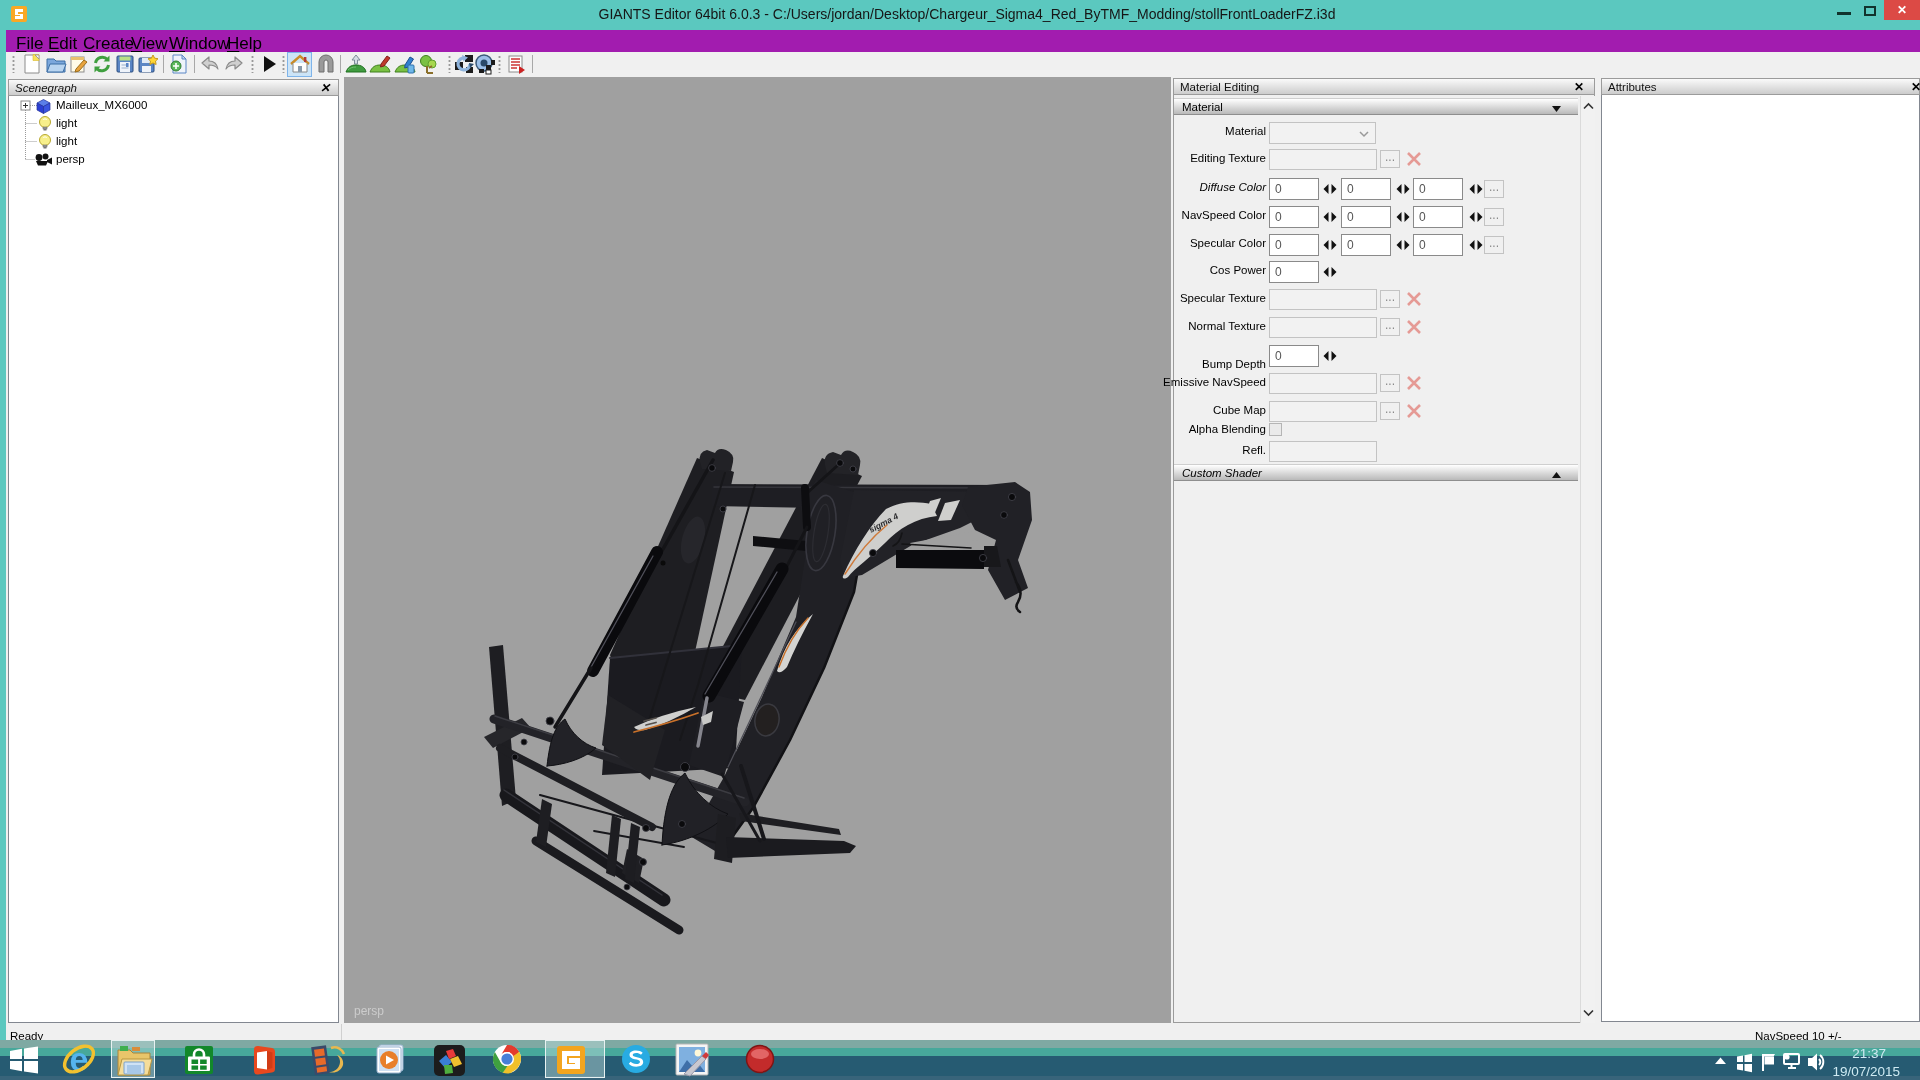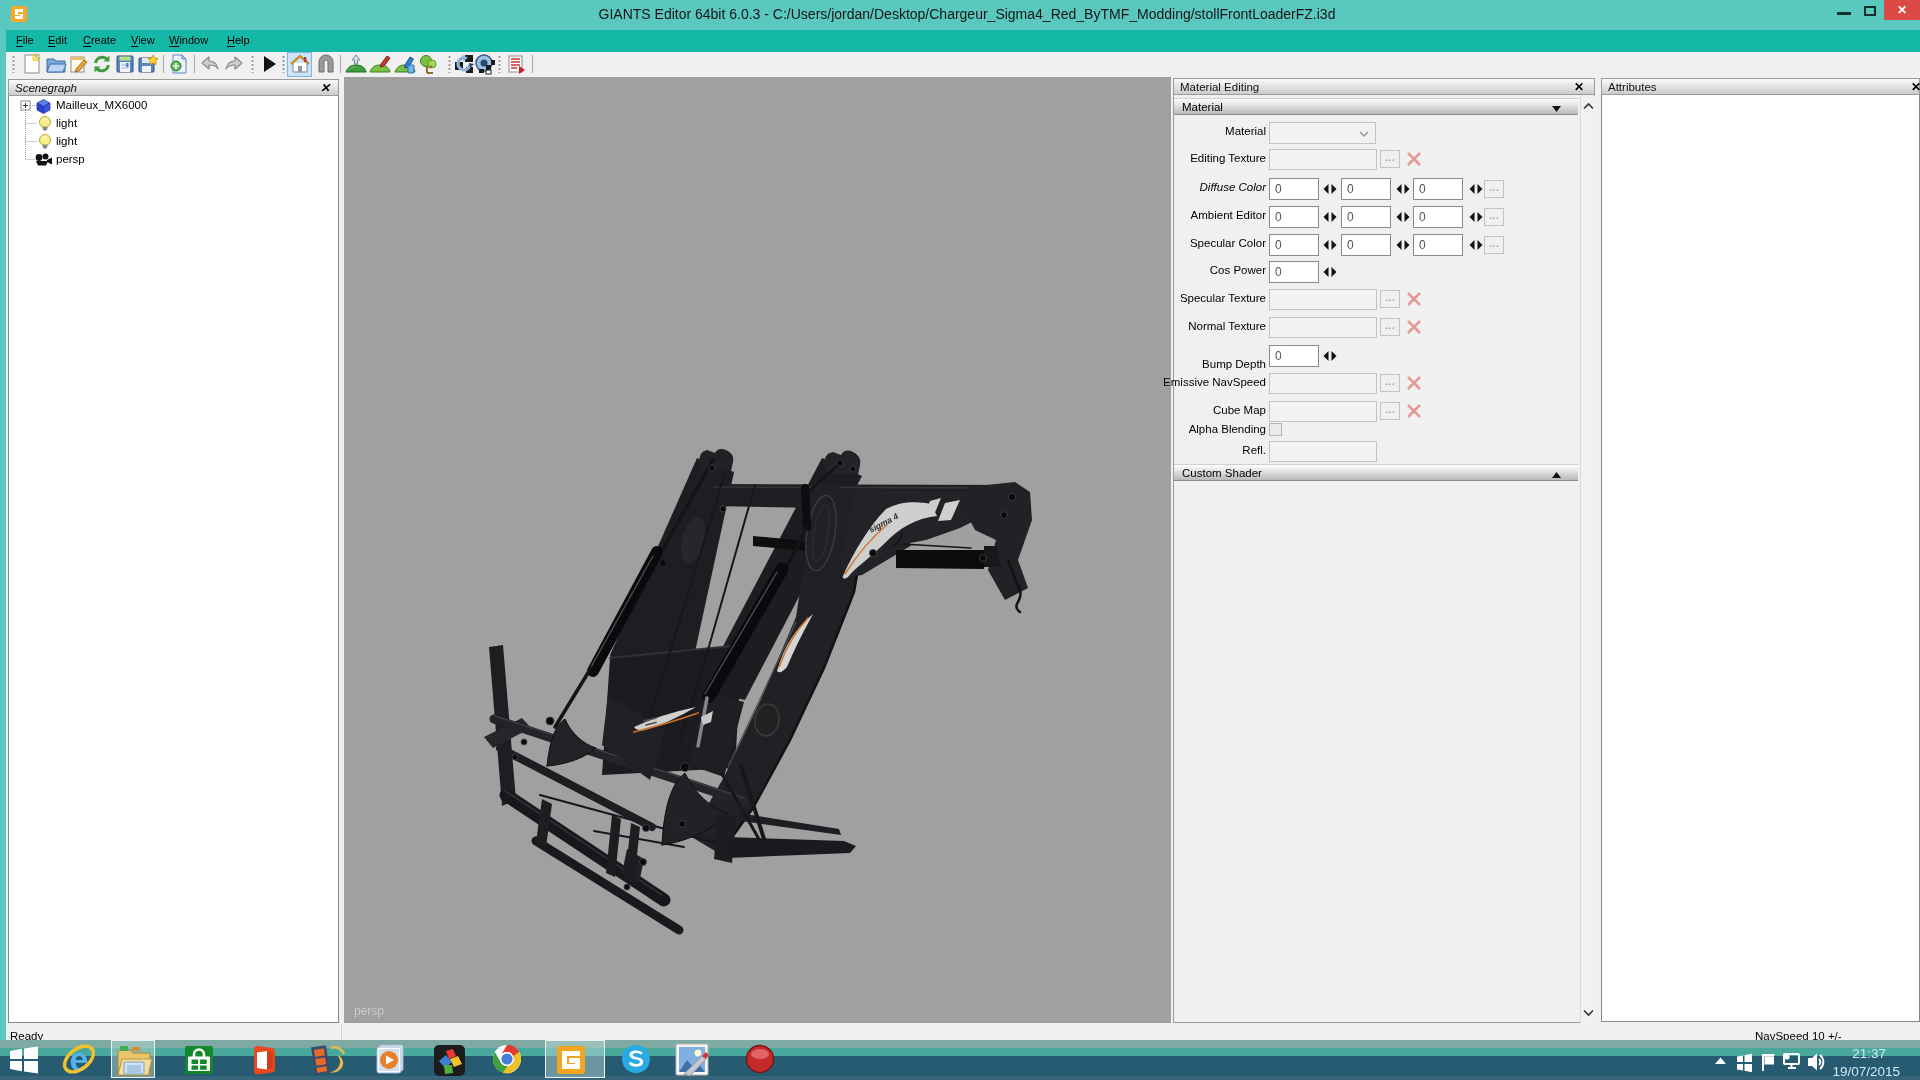--- a/index.html
+++ b/index.html
@@ -9,21 +9,21 @@
 
 
 #titlebar { left:0; top:0; width:1920px; height:30px; background:#5bc8bf; }
 #appicon { left:11px; top:6px; width:16px; height:16px; }
 #title { left:14px; top:0; width:1906px; height:30px; text-align:center; line-height:28px; font-size:14px; color:#161616; }
 #btn-min { left:1837px; top:12px; width:14px; height:3px; background:#11332d; }
 #btn-max { left:1864px; top:6px; width:12px; height:10px; border:2px solid #11332d; }
 #btn-close { left:1884px; top:0; width:36px; height:20px; background:#dc4a45; color:#fff; text-align:center; line-height:20px; font-size:12px; font-weight:bold; }
 
 
-#menubar { left:6px; top:30px; width:1914px; height:22px; background:#14b8a6; font-size:11px; color:#000; }
+#menubar { left:6px; top:30px; width:1914px; height:22px; background:#a21caf; font-size:17px; color:#000; }
 #menubar span.mi { position:absolute; top:4px; }
 u { text-decoration:underline; text-underline-offset:2px; }
 
 
 #toolbar { left:6px; top:52px; width:1914px; height:25px; background:#f0f0f0; }
 .grip { position:absolute; top:3px; width:3px; height:18px;
   background-image:radial-gradient(circle, #9a9a9a 1px, transparent 1.2px);
   background-size:3px 4px; background-repeat:repeat-y; }
 .tsep { position:absolute; top:3px; width:1px; height:18px; background:#a8a8a8; }
 .ticon { position:absolute; top:1px; width:22px; height:22px; }
@@ -353,21 +353,21 @@
   </g>
 </svg>
 </div>
 <div class="abs" id="persp-label">persp</div>
 
 <div class="abs phead" id="me-head">Material Editing<span style="position:absolute;right:10px;top:0;color:#000;font-weight:bold;font-size:12px;">✕</span></div>
 <div class="abs" id="me-body"></div>
 <div class="abs sechead" style="top:98px;">Material<span style="position:absolute;right:16px;top:3px;"><svg width="11" height="10">
         <path d="M1 2h9l-4.5 6z" fill="#111"></path>
       </svg></span></div>
-<div class="abs sechead" style="top:464px;">Custom Shader<span style="position:absolute;right:16px;top:3px;"><svg width="11" height="10">
+<div class="abs sechead" style="top:464px;font-style:italic;">Custom Shader<span style="position:absolute;right:16px;top:3px;"><svg width="11" height="10">
         <path d="M1 8h9L5.5 2z" fill="#111"></path>
       </svg></span></div>
 
 <span class="flabel" style="left:1066px;top:125px;width:200px;">Material</span>
 <div class="abs" style="left:1269px;top:122px;width:107px;height:22px;background:#f2f2f2;border:1px solid #c3c3c3;">
     <svg width="10" height="7" style="position:absolute;right:6px;top:8px;">
       <path d="M1 1l4 4 4-4" stroke="#999" stroke-width="1.5" fill="none"></path>
     </svg>
   </div>
 
@@ -389,21 +389,21 @@
     <path d="M6.5 1L1.5 6l5 5z" fill="#111"></path>
     <path d="M9.5 1l5 5-5 5z" fill="#111"></path>
   </svg>
 <div class="nfield" style="left:1413px;top:178px;">0</div>
 <svg class="spin" style="left:1468px;top:183px;" viewBox="0 0 16 12">
     <path d="M6.5 1L1.5 6l5 5z" fill="#111"></path>
     <path d="M9.5 1l5 5-5 5z" fill="#111"></path>
   </svg>
 <div class="dots" style="left:1484px;top:180px;">...</div>
 
-<span class="flabel" style="left:1066px;top:209px;width:200px;">Ambient Editor</span>
+<span class="flabel" style="left:1066px;top:209px;width:200px;">NavSpeed Color</span>
 <div class="nfield" style="left:1269px;top:206px;">0</div>
 <svg class="spin" style="left:1322px;top:211px;" viewBox="0 0 16 12">
     <path d="M6.5 1L1.5 6l5 5z" fill="#111"></path>
     <path d="M9.5 1l5 5-5 5z" fill="#111"></path>
   </svg>
 <div class="nfield" style="left:1341px;top:206px;">0</div>
 <svg class="spin" style="left:1395px;top:211px;" viewBox="0 0 16 12">
     <path d="M6.5 1L1.5 6l5 5z" fill="#111"></path>
     <path d="M9.5 1l5 5-5 5z" fill="#111"></path>
   </svg>

